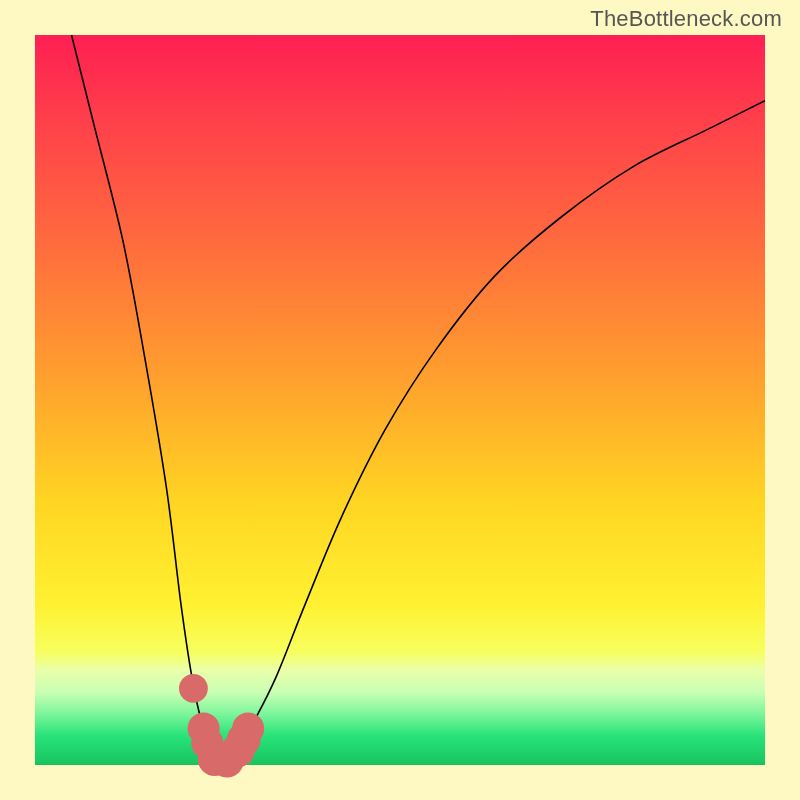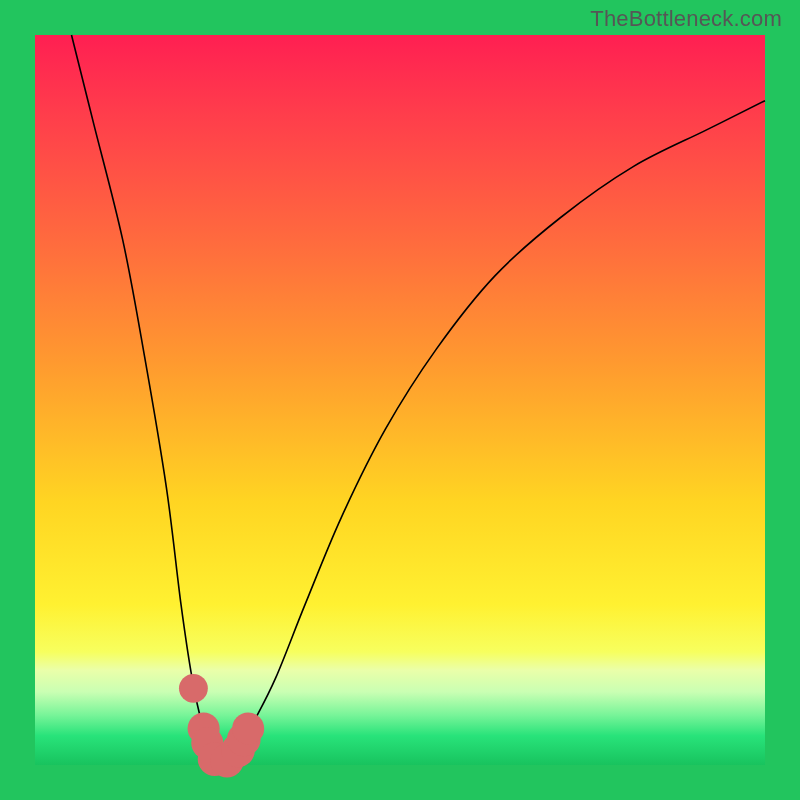--- a/index.html
+++ b/index.html
@@ -5,21 +5,21 @@
   html, body {
     margin: 0;
     padding: 0;
     width: 800px;
     height: 800px;
     overflow: hidden;
   }
   .frame {
     width: 800px;
     height: 800px;
-    background: #22c55e;
+    background: #fef9c3;
     position: relative;
   }
   .watermark {
     position: absolute;
     top: 6px;
     right: 18px;
     font-family: Arial, Helvetica, sans-serif;
     font-size: 22px;
     color: #565656;
     letter-spacing: 0.2px;

